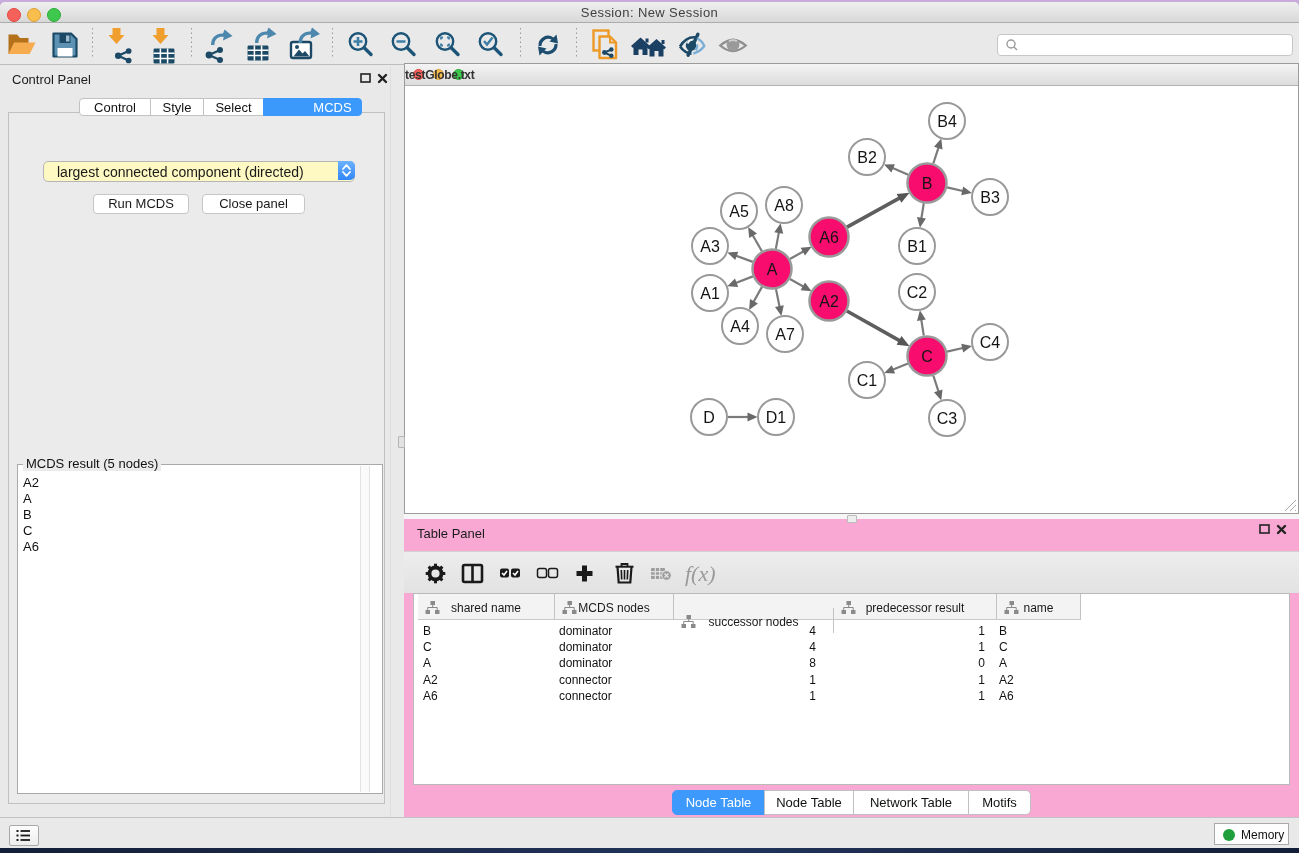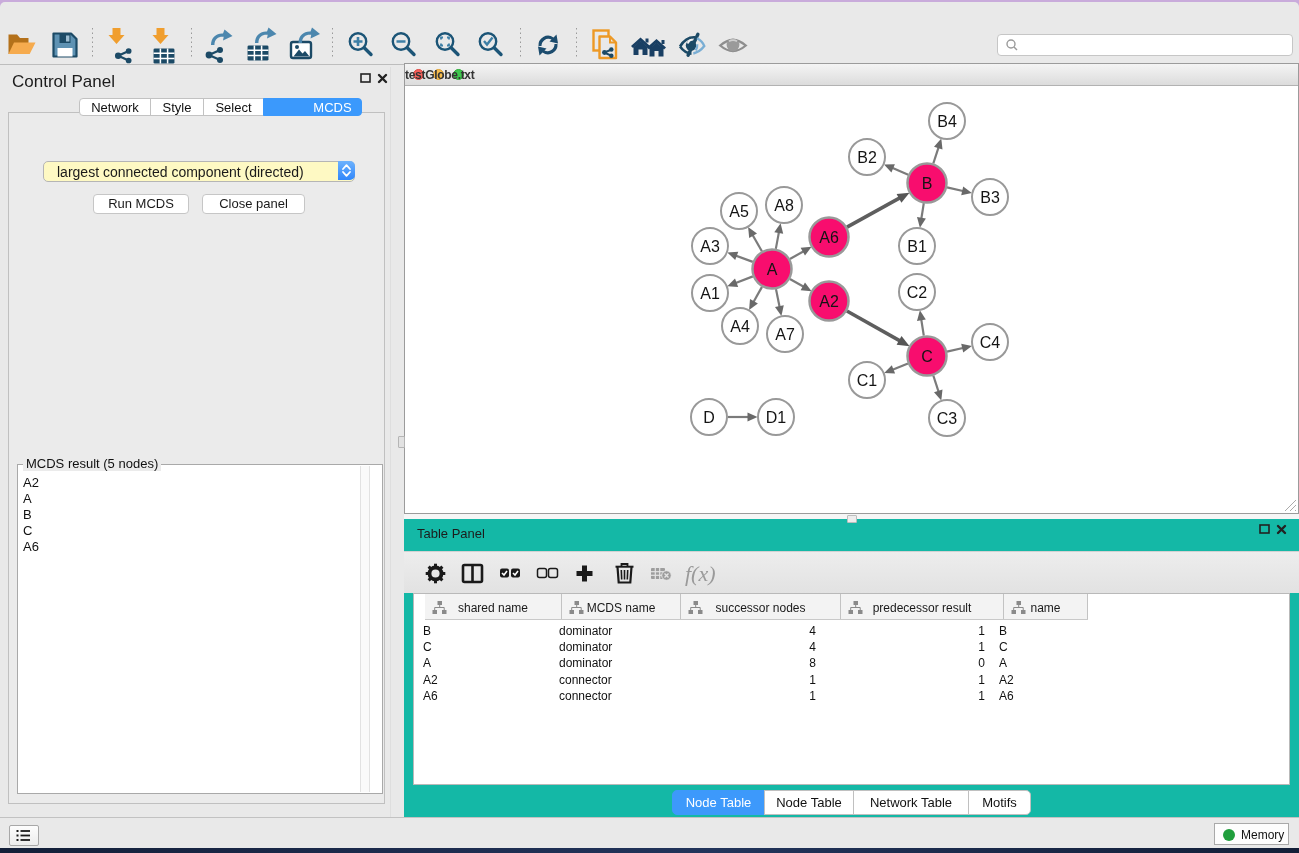--- a/index.html
+++ b/index.html
@@ -12,21 +12,21 @@
     background:linear-gradient(#efefef,#d8d8d8);border-bottom:1px solid #acacac;border-radius:5px 5px 0 0;}
   #titlebar .title{position:absolute;left:0;right:0;top:3px;text-align:center;
     font-size:13px;letter-spacing:0.4px;color:#404040;}
   .tl{position:absolute;width:12px;height:12px;border-radius:50%;top:6px;}
   #toolbar{position:absolute;left:0;top:21px;width:1299px;height:41px;background:#e9e9e9;
     border-bottom:1px solid #bdbdbd;}
   #search{position:absolute;left:997px;top:11px;width:294px;height:20px;background:#fff;
     border:1px solid #c6c6c6;border-radius:4px;}
   
   #cpanel{position:absolute;left:0;top:65px;width:390px;height:750px;background:#e9e9e9;border-right:1px solid #dedede;}
-  #cpanel .hdr{position:absolute;left:12px;top:5px;font-size:17px;color:#1c1c1c;}
+  #cpanel .hdr{position:absolute;left:12px;top:5px;font-size:13px;color:#1c1c1c;}
   .wicons{position:absolute;top:8px;font-size:11px;color:#111;}
   .tabrow{position:absolute;font-size:13px;z-index:3;}
   .tab{position:absolute;top:0;height:14px;box-sizing:content-box;background:#fff;border:1px solid #c2c2c2;
     text-align:center;color:#111;padding-top:2px;line-height:13px;}
   .tab.sel{background:#3b99fc;color:#fff;border-color:#3b99fc;padding-left:40px;}
   #cpbox{position:absolute;left:8px;top:45px;width:375px;height:690px;border:1px solid #c0c0c0;
     background:#ebebeb;}
   #optlabel{position:absolute;left:0;width:100%;top:67.5px;text-align:center;font-size:14px;color:#1a1a1a;}
   #combo{position:absolute;left:43px;top:94px;width:310px;height:19px;background:#fef9c3;
     border:1px solid #b5b5b5;border-radius:5px;font-size:13px;color:#1a1a1a;}
@@ -44,27 +44,27 @@
     border-left:1px solid #e2e2e2;border-right:1px solid #e2e2e2;}
   
   #gwin{position:absolute;left:404px;top:61px;width:895px;height:451px;
     border:1px solid #9b9b9b;box-sizing:border-box;background:#fff;}
   #gtitle{position:absolute;left:0;top:0;width:100%;height:21px;
     background:linear-gradient(#f4f4f4,#dcdcdc);border-bottom:1px solid #b2b2b2;}
   #gtitle .t{position:absolute;left:0;right:0;top:3.5px;text-align:left;font-size:12px;letter-spacing:-0.3px;
     font-weight:bold;color:#333;}
   .gtl{position:absolute;width:11px;height:11px;border-radius:50%;top:5px;}
   
-  #tpanel{position:absolute;left:404px;top:517px;width:895px;height:300px;background:#14b8a6;}
+  #tpanel{position:absolute;left:404px;top:517px;width:895px;height:300px;background:#f9a8d4;}
   #tpanel .hdr{position:absolute;left:13px;top:7px;font-size:13px;color:#1c1c1c;}
   #ttools{position:absolute;left:0;top:32px;width:100%;height:41px;border-top:1px solid #d2d2d2;
     background:linear-gradient(#ededed,#e2e2e2);}
   #tbl{position:absolute;left:9px;top:74px;width:877px;height:192px;background:#fff;
     border:1px solid #b9b9b9;box-sizing:border-box;}
-  #thead{position:absolute;left:11px;top:0;height:26px;background:#f3f3f3;
+  #thead{position:absolute;left:4px;top:0;height:26px;background:#f3f3f3;
     border-bottom:1px solid #c9c9c9;box-sizing:border-box;}
   .hcell{position:absolute;top:0;height:25px;border-right:1px solid #c3c3c3;font-size:12px;color:#1a1a1a;}
   .hcell .cap{position:absolute;left:0;right:0;top:7px;text-align:center;}
   .trow{position:absolute;font-size:12px;color:#111;}
   
   .btab{position:absolute;top:0;height:19px;background:#fff;border:1px solid #c0c0c0;
     font-size:13px;color:#111;text-align:center;padding-top:4px;box-sizing:content-box;}
   .btab.sel{background:#3d99fb;color:#fff;border-color:#3d99fb;}
   #statusbar{position:absolute;left:0;top:815px;width:1299px;height:31px;background:#e9e9e9;
     border-top:1px solid #c2c2c2;}
@@ -72,20 +72,26 @@
     border:1px solid #a8a8a8;border-radius:2px;}
   #membtn{position:absolute;left:1214px;top:5px;width:75px;height:22px;background:#fdfdfd;
     border:1px solid #a9a9a9;box-sizing:border-box;}
   #membtn .dot{position:absolute;left:8px;top:4.5px;width:12px;height:12px;border-radius:50%;
     background:#1f9e3c;box-sizing:border-box;}
   #membtn .t{position:absolute;left:26px;top:3.5px;font-size:12px;color:#111;}
 </style>
 </head>
 <body>
 <div id="win">
+  <div id="titlebar">
+    <div class="tl" style="left:7px;background:#f7615c;border:1px solid #e14640;"></div>
+    <div class="tl" style="left:27px;background:#f8be4e;border:1px solid #dfa133;"></div>
+    <div class="tl" style="left:47px;background:#3ec84e;border:1px solid #2aab37;"></div>
+    <div class="title">Session: New Session</div>
+  </div>
   <div id="toolbar">
     <svg width="780" height="43" viewBox="0 0 780 43" style="position:absolute;left:0;top:0">
       <defs>
         <g id="magbase">
             <circle cx="-3" cy="-3.5" r="8.2" fill="none" stroke="#1c5577" stroke-width="2.4"></circle>
             <line x1="3.2" y1="2.7" x2="10" y2="9.5" stroke="#1c5577" stroke-width="3.4" stroke-linecap="round"></line>
           </g>
         <g id="arrdown">
             <path d="M-6.5,-17 L1.5,-17 L1.5,-10 L5.5,-10 L-2.5,-1 L-10.5,-10 L-6.5,-10 Z" fill="#f09e2e"></path>
           </g>
@@ -231,21 +237,21 @@
       </div>
   </div>
 
   <div id="cpanel">
     <div class="hdr">Control Panel</div>
     <svg class="wicons" style="left:360px;top:6px" width="30" height="12" viewBox="0 0 30 12">
         <rect x="1" y="1" width="9" height="8" fill="none" stroke="#222" stroke-width="1.6"></rect>
         <path d="M19 2 L26 9 M26 2 L19 9" stroke="#222" stroke-width="2.4" stroke-linecap="round" fill="none"></path>
       </svg>
     <div class="tabrow" style="left:0;top:31px;">
-      <div class="tab" style="left:79px;width:70px;border-radius:4px 0 0 4px;">Network</div>
+      <div class="tab" style="left:79px;width:70px;border-radius:4px 0 0 4px;">Control</div>
       <div class="tab" style="left:150px;width:52px;">Style</div>
       <div class="tab" style="left:203px;width:59px;">Select</div>
       <div class="tab sel" style="left:263px;width:57px;border-radius:0 4px 4px 0;">MCDS</div>
     </div>
     <div id="cpbox"></div>
     <div id="combo">
       <div class="txt">largest connected component (directed)</div>
       <div class="spin"><svg width="17" height="19" viewBox="0 0 17 19">
             <path d="M5 8 L8.5 4.2 L12 8" fill="none" stroke="#fff" stroke-width="1.8" stroke-linecap="round" stroke-linejoin="round"></path>
             <path d="M5 11 L8.5 14.8 L12 11" fill="none" stroke="#fff" stroke-width="1.8" stroke-linecap="round" stroke-linejoin="round"></path>
@@ -448,23 +454,23 @@
             <svg width="15" height="14" viewBox="0 0 15 14" style="position:absolute;left:7px;top:7px">
               <g fill="#8a8a8a">
                 <rect x="5.5" y="0" width="4.5" height="4"></rect>
                 <rect x="0.5" y="9" width="4.5" height="4"></rect>
                 <rect x="10" y="9" width="4.5" height="4"></rect>
               </g>
               <g stroke="#8a8a8a" stroke-width="1" fill="none">
                 <path d="M7.7,4 L7.7,6.5 M2.7,9 L2.7,6.5 L12.2,6.5 L12.2,9"></path>
               </g>
             </svg>
-            <div class="cap">MCDS name</div>
+            <div class="cap">MCDS nodes</div>
           </div>
-        <div class="hcell" style="left:256px;width:159px;">
+        <div class="hcell" style="left:256px;width:159px;margin-top:14px;">
             <svg width="15" height="14" viewBox="0 0 15 14" style="position:absolute;left:7px;top:7px">
               <g fill="#8a8a8a">
                 <rect x="5.5" y="0" width="4.5" height="4"></rect>
                 <rect x="0.5" y="9" width="4.5" height="4"></rect>
                 <rect x="10" y="9" width="4.5" height="4"></rect>
               </g>
               <g stroke="#8a8a8a" stroke-width="1" fill="none">
                 <path d="M7.7,4 L7.7,6.5 M2.7,9 L2.7,6.5 L12.2,6.5 L12.2,9"></path>
               </g>
             </svg>

